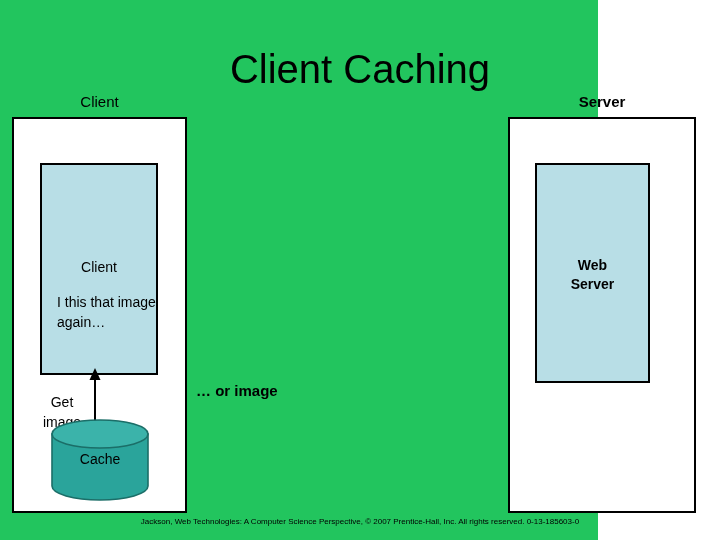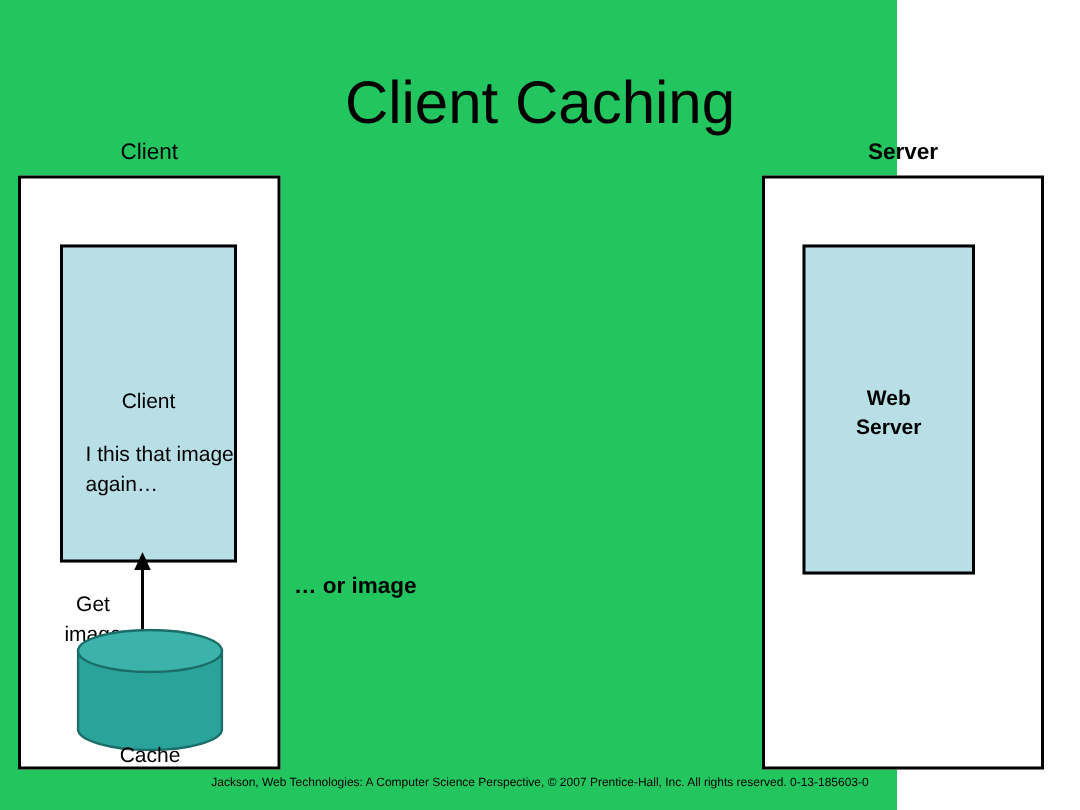--- a/index.html
+++ b/index.html
@@ -161,21 +161,20 @@
   #cache-label {
     position: absolute;
     left: 51px;
     top: 451px;
     width: 98px;
     text-align: center;
     font-size: 14px;
     line-height: 16px;
     color: #000000;
     white-space: nowrap;
-    margin-top: 44px;
   }
 
   
   #or-this-label {
     position: absolute;
     left: 196px;
     top: 382px;
     font-size: 15px;
     line-height: 18px;
     font-weight: bold;

